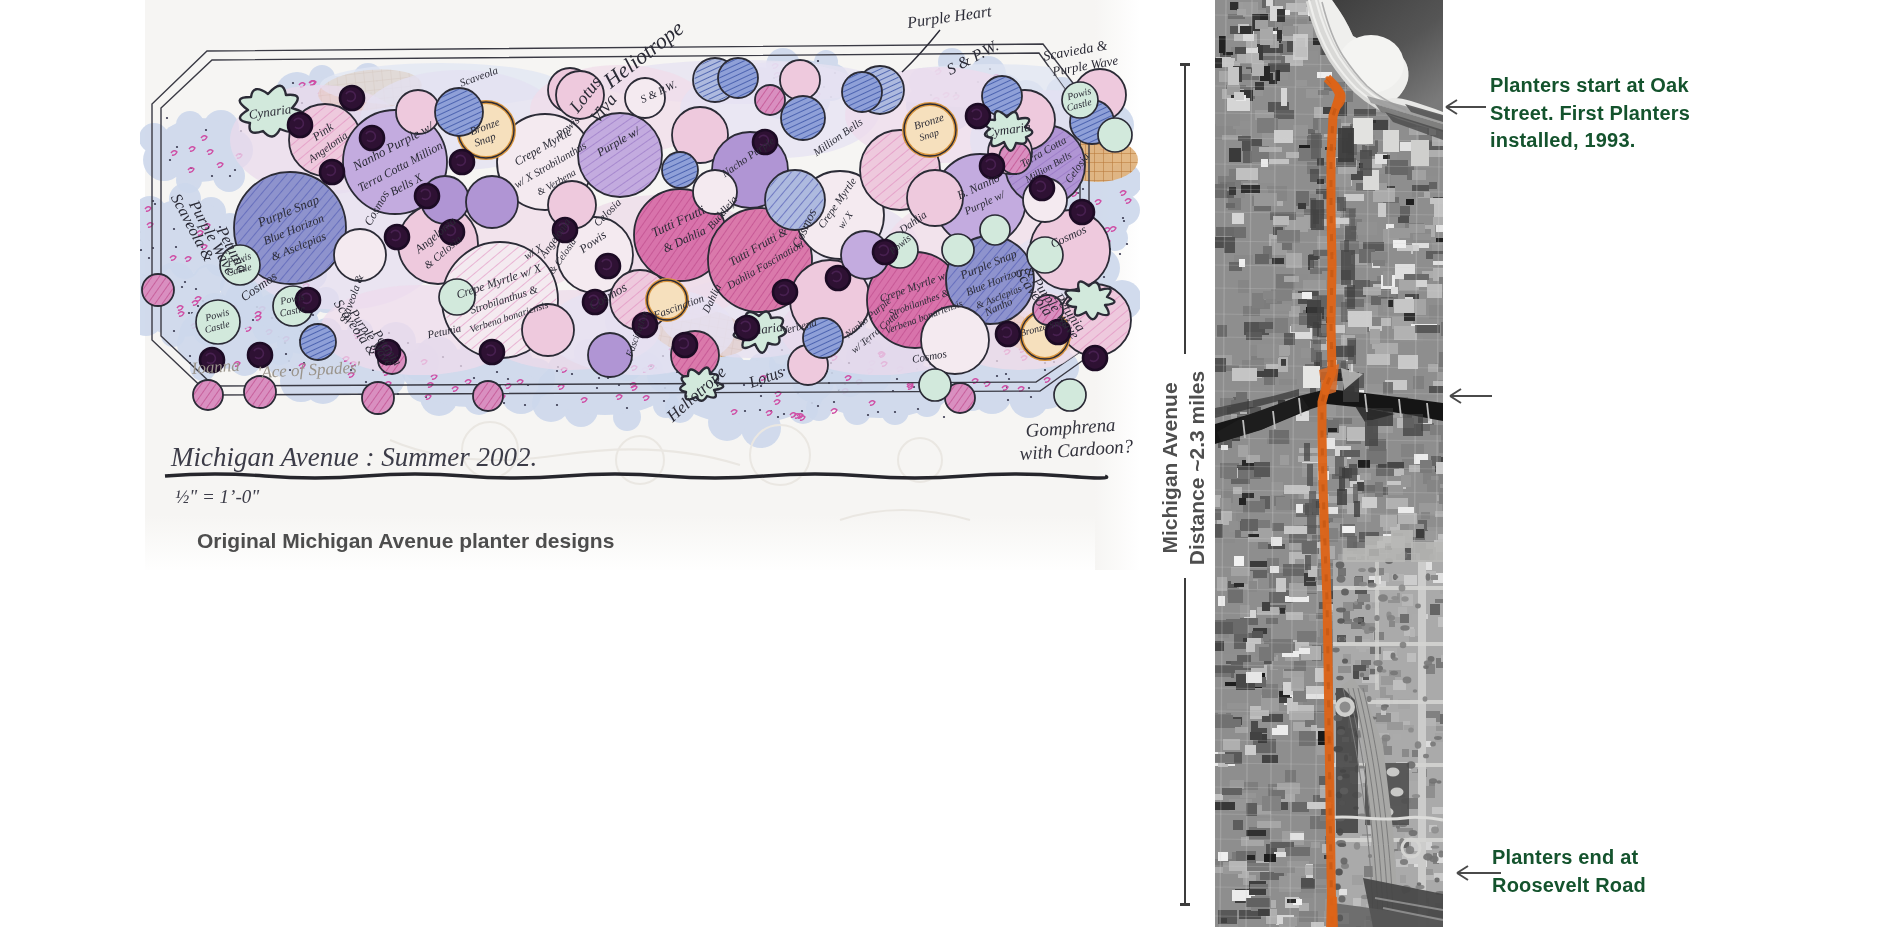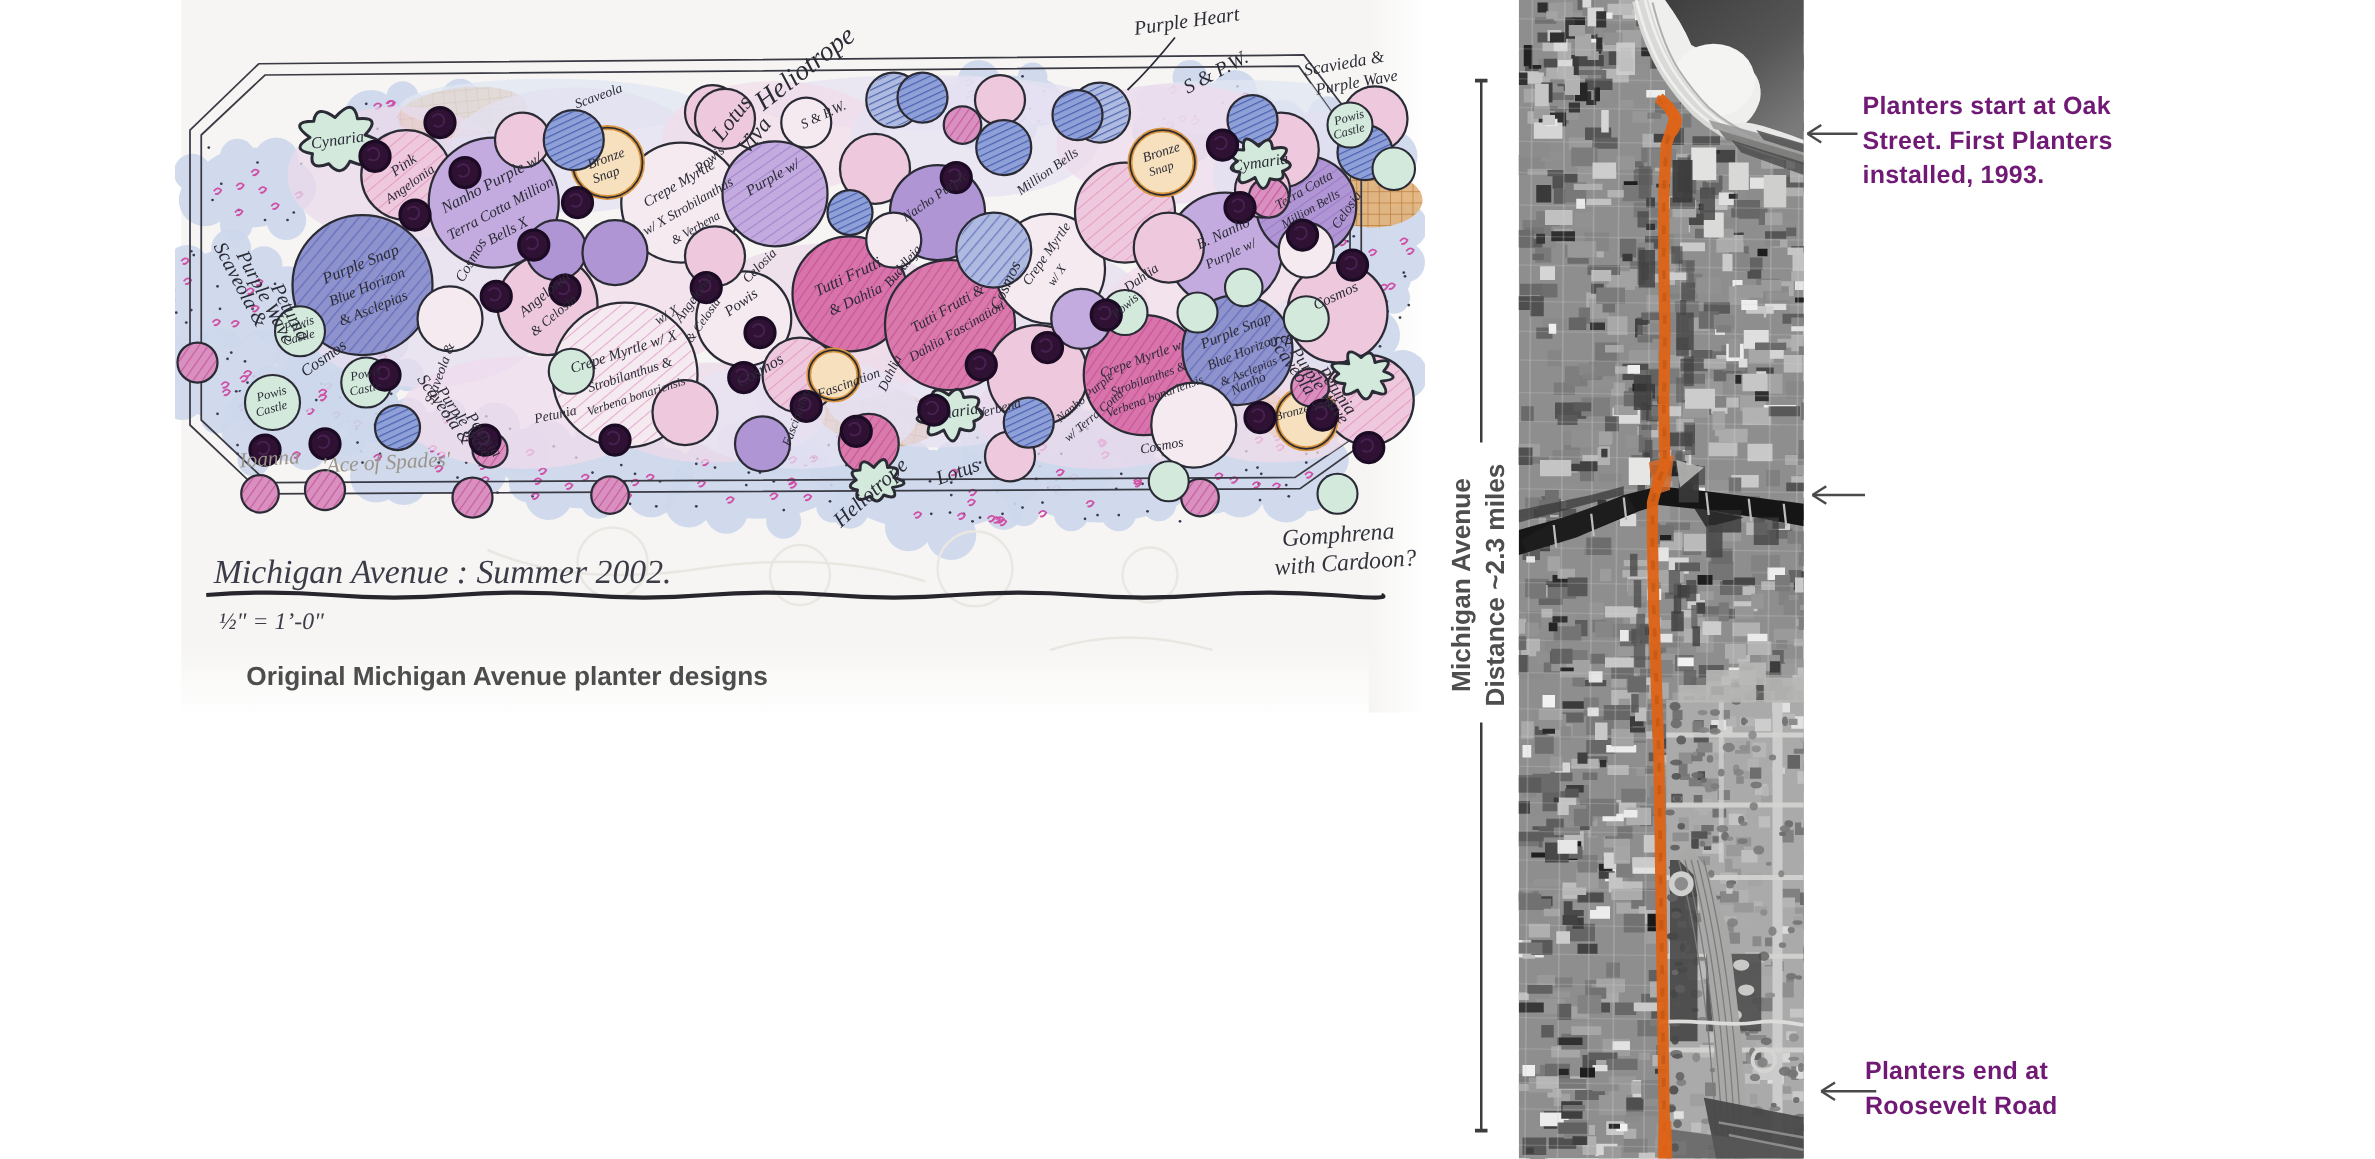--- a/index.html
+++ b/index.html
@@ -1,12 +1,12 @@
 <!DOCTYPE html>
-<html><head><meta charset="utf-8"><style>html,body{margin:0;padding:0;background:#ffffff;}#page{position:relative;width:1900px;height:927px;overflow:hidden;background:#ffffff;font-family:"Liberation Sans",sans-serif;}.ann{position:absolute;color:#701a75;font-weight:bold;font-size:20px;line-height:27.5px;letter-spacing:0.2px;white-space:nowrap;}</style></head><body>
+<html><head><meta charset="utf-8"><style>html,body{margin:0;padding:0;background:#ffffff;}#page{position:relative;width:1900px;height:927px;overflow:hidden;background:#ffffff;font-family:"Liberation Sans",sans-serif;}.ann{position:absolute;color:#14532d;font-weight:bold;font-size:20px;line-height:27.5px;letter-spacing:0.2px;white-space:nowrap;}</style></head><body>
 <div id="page">
     <svg style="position:absolute;left:140px;top:0;width:1000px;height:570px" viewBox="0 0 1000 570" xmlns="http://www.w3.org/2000/svg">
       <defs>
 <pattern id="hblue" width="7" height="7" patternUnits="userSpaceOnUse" patternTransform="rotate(40)">
           <rect width="7" height="7" fill="none"></rect>
           <line x1="0" y1="0" x2="0" y2="7" stroke="#5a64b8" stroke-width="2.1" opacity="0.75"></line>
         </pattern>
 <pattern id="hblue2" width="5" height="5" patternUnits="userSpaceOnUse" patternTransform="rotate(65)">
           <line x1="0" y1="0" x2="0" y2="5" stroke="#3c55a8" stroke-width="1.9" opacity="0.85"></line>
         </pattern>

